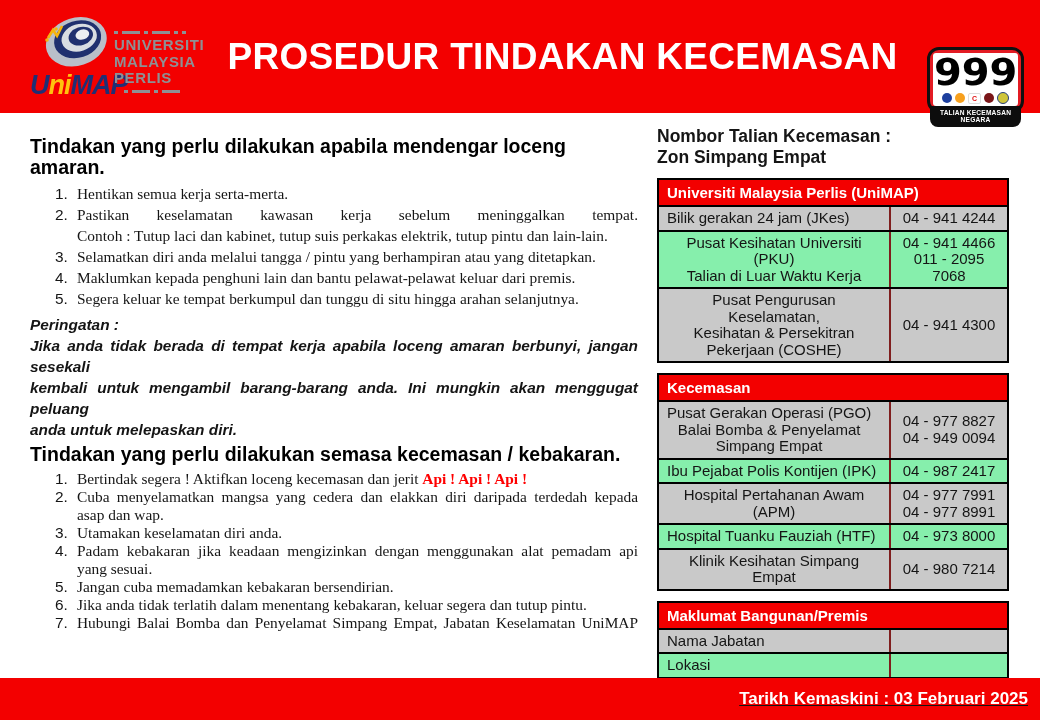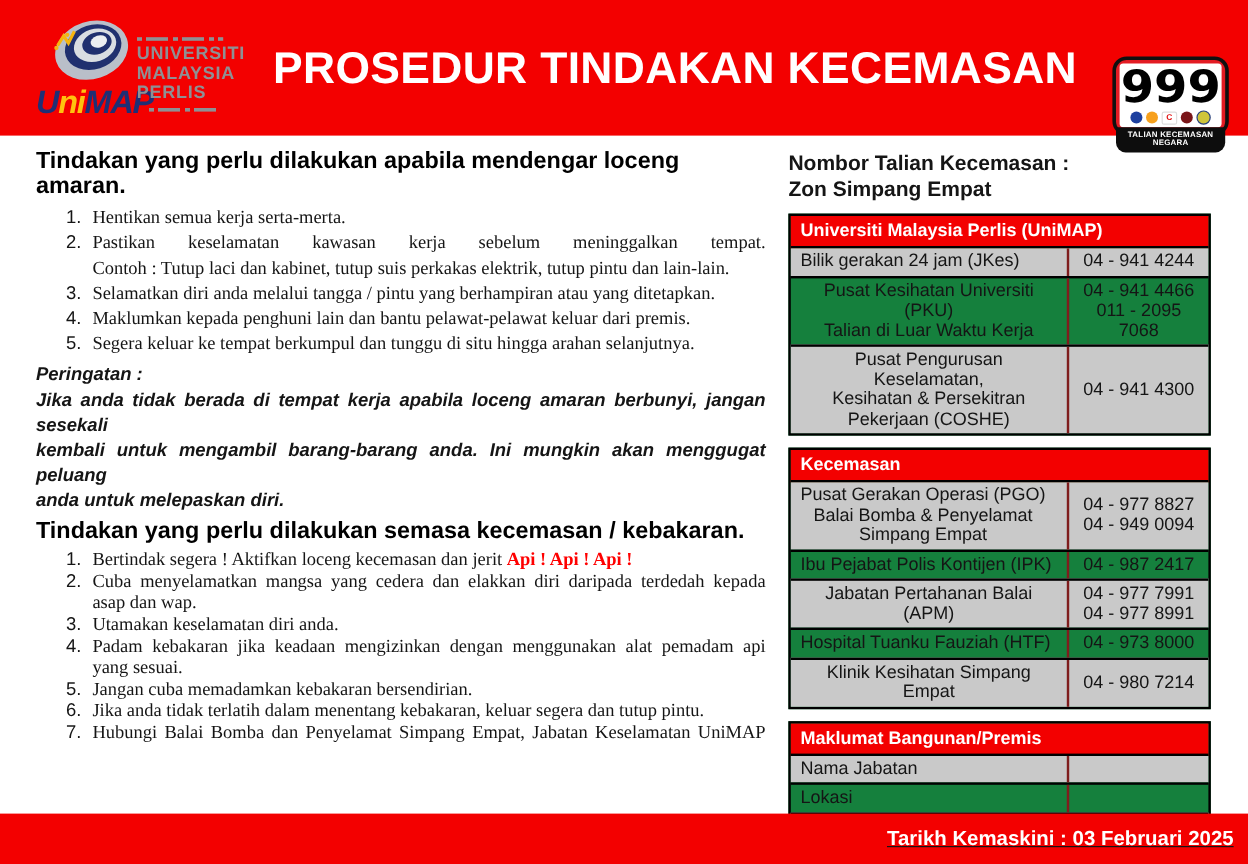--- a/index.html
+++ b/index.html
@@ -38,37 +38,37 @@
   .agi0{background:#1d3f9e;}
   .agi1{background:#f7a01d;}
   .agi2{background:#fff;border-radius:2px;color:#e01010;border:1px solid #ddd;width:11px;height:9px;}
   .agi3{background:#7a1518;}
   .agi4{background:#cfc53a;border:1px solid #27407e;}
   .b-cap{background:#0d0d0d;color:#fff;font-size:6.6px;font-weight:bold;letter-spacing:.2px;
          width:calc(100% + 6px);text-align:center;padding:3px 0 4px;border-radius:0 0 8px 8px;}
 
   
   .left{position:absolute;left:30px;top:120px;width:608px;}
-  .sec-head{font-size:19.5px;font-weight:bold;margin:4px 0 5px;line-height:21px;color:#000;}
+  .sec-head{font-size:19.5px;font-weight:bold;margin:16px 0 5px;line-height:21px;color:#000;}
   .sec-head.second{margin-top:4px;}
   .olist{font-size:15.4px;}
   .olist.tall{line-height:21px;}
   .olist.tight{line-height:18px;}
   .li{display:flex;}
   .num{flex:none;width:22px;margin-left:25px;}
   .li-body{flex:1;font-family:Liberation Serif, serif;}
   .line{display:block;}
   .stretch{text-align:justify;text-align-last:justify;}
   .hl{color:var(--hl);font-weight:bold;}
   .warning{margin-top:5px;font-weight:bold;font-style:italic;font-size:15.4px;line-height:21px;}
 
   
   .right{position:absolute;left:657px;top:126px;width:352px;}
   .r-head{font-size:17.5px;font-weight:bold;line-height:21px;margin-bottom:0;}
-  .tbl{border:2.5px solid #000;margin-top:10px;background:#15803d;box-sizing:border-box;}
+  .tbl{border:2.5px solid #000;margin-top:10px;background:#86efac;box-sizing:border-box;}
   .tbl-head{background:var(--red);color:#fff;font-weight:bold;font-size:15px;
             padding:4px 8px;line-height:17px;border-bottom:2px solid #000;}
   .row{display:grid;grid-template-columns:1fr 118px;}
   .row + .row{border-top:2px solid #000;}
   .cell{padding:3px 8px;font-size:15px;line-height:16.5px;display:flex;align-items:center;min-height:16.5px;}
   .cell.label{justify-content:flex-start;text-align:center;}
   .cell.value{border-left:2px solid #7f1d1d;justify-content:center;text-align:center;}
   .row.shade{background:var(--gray);}
 
   
@@ -245,21 +245,21 @@
           <div class="row">
             <div class="cell label">
               <div>Ibu Pejabat Polis Kontijen (IPK)</div>
             </div>
             <div class="cell value">
               <div>04 - 987 2417</div>
             </div>
           </div>
           <div class="row shade">
             <div class="cell label">
-              <div>Jabatan Pertahanan Balai (APM)</div>
+              <div>Hospital Pertahanan Awam (APM)</div>
             </div>
             <div class="cell value">
               <div>04 - 977 7991<br>04 - 977 8991</div>
             </div>
           </div>
           <div class="row">
             <div class="cell label">
               <div>Hospital Tuanku Fauziah (HTF)</div>
             </div>
             <div class="cell value">

